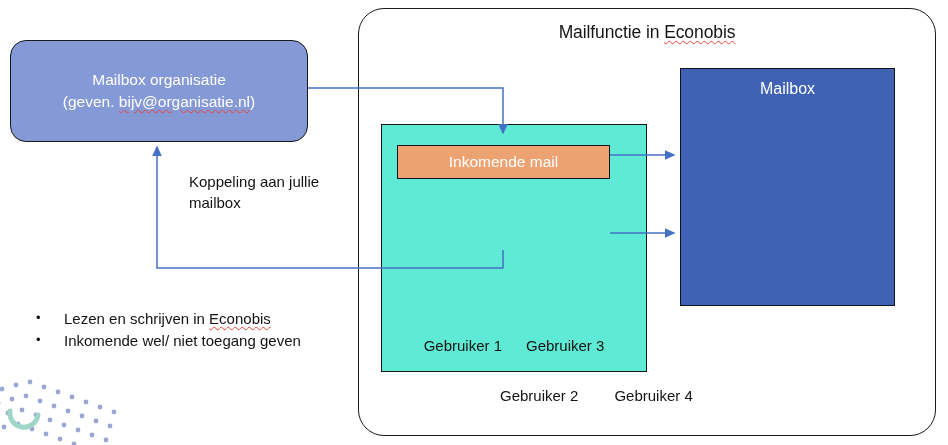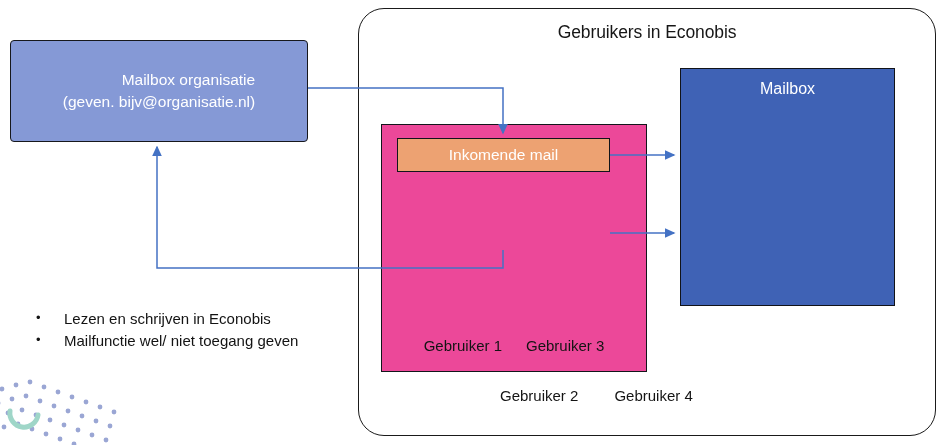--- a/index.html
+++ b/index.html
@@ -45,55 +45,56 @@
     position: absolute;
     left: 358px;
     top: 22px;
     width: 578px;
     text-align: center;
     font-size: 17.5px;
     color: #161616;
     letter-spacing: -0.1px;
   }
   .squiggle {
+    text-decoration: underline;
     text-decoration-color: #e8453c;
     text-decoration-style: wavy;
     text-decoration-thickness: 1px;
     text-underline-offset: 2px;
   }
 
   
   .mailbox {
     position: absolute;
     left: 10px;
     top: 40px;
     width: 298px;
     height: 102px;
     background: #8599d6;
     border: 1.6px solid #17181c;
-    border-radius: 4px;
+    border-radius: 16px;
     box-sizing: border-box;
     display: flex;
     align-items: center;
     justify-content: center;
-    text-align: right;
+    text-align: center;
     color: #ffffff;
     font-size: 15.5px;
     line-height: 1.42;
   }
   .mailbox .ln { display: block; }
 
   
   .userbox {
     position: absolute;
     left: 381px;
     top: 124px;
     width: 266px;
     height: 248px;
-    background: #ec4899;
+    background: #5eead4;
     border: 1.5px solid #13161b;
     box-sizing: border-box;
   }
   .userbox-labels {
     position: absolute;
     left: 0;
     right: 0;
     bottom: 17px;
     text-align: center;
     font-size: 15px;
@@ -111,21 +112,21 @@
     height: 34px;
     background: #eda272;
     border: 1.6px solid #12141a;
     box-sizing: border-box;
     display: flex;
     align-items: center;
     justify-content: center;
     color: #ffffff;
     font-size: 15.5px;
   }
-  .mailbar.inkomend { top: 138px; }
+  .mailbar.inkomend { top: 145px; }
   .mailbar.uitgaand { top: 216px; }
 
   
   .contact {
     position: absolute;
     left: 680px;
     top: 68px;
     width: 215px;
     height: 238px;
     background: #3f62b5;
@@ -230,21 +231,21 @@
         <circle cx="64" cy="68" r="2.4"></circle>
         <circle cx="78" cy="73" r="2.4"></circle>
       <circle cx="92" cy="78" r="2.4"></circle>
     </g>
     <path d="M 14 40 A 14 14 0 0 0 42 44" stroke="#9fd6c8" stroke-width="5" fill="none" stroke-linecap="round"></path>
   </svg>
 
   <div class="panel-econobis"></div>
 
   <div class="panel-title">
-    <span>Gebruikers in </span><span class="squiggle">Econobis</span>
+    <span>Mailfunctie in </span><span class="squiggle">Econobis</span>
   </div>
 
   <div class="mailbox">
     <div>
       <span class="ln">Mailbox organisatie</span>
       <span class="ln"><span>(geven. </span><span class="squiggle">bijv@organisatie.nl</span><span>)</span></span>
     </div>
   </div>
 
   <div class="userbox">
@@ -270,29 +271,30 @@
 
     <path d="M 308 88 L 503 88 L 503 133" stroke="#4472c4" stroke-width="1.5" fill="none" marker-end="url(#ah)"></path>
 
     <path d="M 503 250 L 503 268 L 157 268 L 157 147" stroke="#4472c4" stroke-width="1.5" fill="none" marker-end="url(#ah)"></path>
 
     <path d="M 610 155 L 674 155" stroke="#4472c4" stroke-width="1.5" fill="none" marker-end="url(#ah)"></path>
 
     <path d="M 610 233 L 674 233" stroke="#4472c4" stroke-width="1.5" fill="none" marker-end="url(#ah)"></path>
   </svg>
 
+  <div class="koppeling">Koppeling aan jullie mailbox</div>
 
   <div class="bullets">
     <div class="row">
       <span class="dot">•</span>
       <span class="txt"><span>Lezen en schrijven in </span><span class="squiggle">Econobis</span></span>
     </div>
     <div class="row">
       <span class="dot">•</span>
-      <span class="txt">Mailfunctie wel/ niet toegang geven</span>
+      <span class="txt">Inkomende wel/ niet toegang geven</span>
     </div>
   </div>
 
   <div class="users-bottom">
     <span>Gebruiker 2</span><span class="gap2"></span><span>Gebruiker 4</span>
   </div>
 
 </div>
 
 </body></html>

